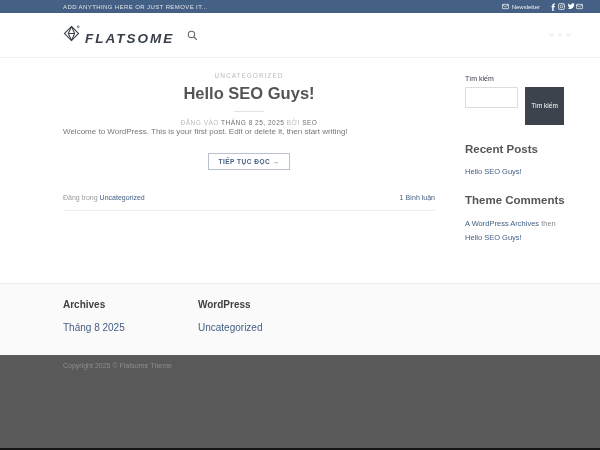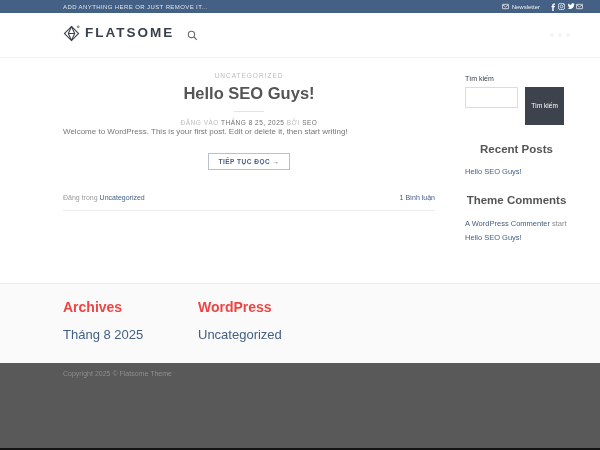--- a/index.html
+++ b/index.html
@@ -24,21 +24,21 @@
   .soc { display:inline-flex; align-items:center; justify-content:center; width:9px; height:9px; cursor:pointer; }
   .soc svg { display:block; }
 
   
   .site-header {
     height:45px; flex:0 0 auto; background:#fff;
     display:flex; align-items:center;
     padding:0 30px 0 63px;
     border-bottom:1px solid #f2f2f2;
   }
-  .logo { display:flex; align-items:flex-start; gap:5px; cursor:pointer; }
+  .logo { display:flex; align-items:flex-end; gap:5px; cursor:pointer;font-style:italic; }
   .brand {
     font-size:13.5px; font-weight:bold; letter-spacing:2px; color:#39404b;
   }
   .header-search { margin-left:13px; cursor:pointer; display:flex; align-items:center; }
   .header-right { margin-left:auto; display:flex; gap:4px; align-items:center; cursor:pointer; }
   .faint-dot { width:4px; height:4px; border-radius:50%; background:#f4f4f4; }
 
   
   .main { display:flex; padding:14px 29px 38px 63px; background:#fff; flex:0 0 auto; }
   .article-col { width:372px; }
@@ -69,32 +69,32 @@
   .search-row { display:flex; align-items:flex-start; }
   .search-input {
     width:53px; height:21px; border:1px solid #ddd; background:#fff;
     font-size:7px; padding:0 3px;
   }
   .search-btn {
     width:39px; height:38px; margin-left:7px; border:none; cursor:pointer;
     background:#3c434c; color:#fff; font-size:6.5px; line-height:1.7;
     font-family:"Liberation Sans",sans-serif; padding:2px;
   }
-  .widget-title { font-size:11.5px; font-weight:bold; color:#555; margin-top:18px;text-align:center; }
+  .widget-title { font-size:11.5px; font-weight:bold; color:#555; margin-top:18px; }
   .widget-link { display:block; font-size:7.5px; color:#446084; margin-top:12px; cursor:pointer; }
   .comment-item { margin-top:11px; font-size:7.5px; line-height:1.85; color:#8a8a8a; }
 
   
   .footer-widgets {
     background:#fafafa; border-top:1px solid #ececec;
     padding:15px 30px 20px 63px; display:flex; flex:0 0 auto;
   }
   .fw-col { width:135px; }
-  .fw-title { font-size:14px; font-weight:bold; color:#ef4444; }
-  .fw-link { display:inline-block; font-size:13px; color:#446084; margin-top:12px; cursor:pointer; }
+  .fw-title { font-size:10px; font-weight:bold; color:#404040; }
+  .fw-link { display:inline-block; font-size:10px; color:#446084; margin-top:12px; cursor:pointer; }
 
   
   .absolute-footer {
     background:#595959; flex:1 1 auto; position:relative;
     padding:7px 30px 0 63px;
   }
   .copyright { font-size:7px; color:#8d8d8d; }
   .bottom-strip { position:absolute; left:0; right:0; bottom:0; height:2px; background:#141414; }
 </style>
 </head>
@@ -194,22 +194,22 @@
     <div class="search-row">
       <input class="search-input" type="text" value="" style="">
       <button class="search-btn">Tìm kiếm</button>
     </div>
 
     <h2 class="widget-title">Recent Posts</h2>
     <span class="widget-link">Hello SEO Guys!</span>
 
     <h2 class="widget-title">Theme Comments</h2>
     <div class="comment-item">
-      <span class="blue-link">A WordPress Commenter</span>
-      <span>start</span>
+      <span class="blue-link">A WordPress Archives</span>
+      <span>then</span>
       <span class="blue-link">Hello SEO Guys!</span>
     </div>
   </div>
 
 </div>
 
 <div class="footer-widgets">
   <div class="fw-col">
     <h2 class="fw-title">Archives</h2>
     <span class="fw-link">Tháng 8 2025</span>

